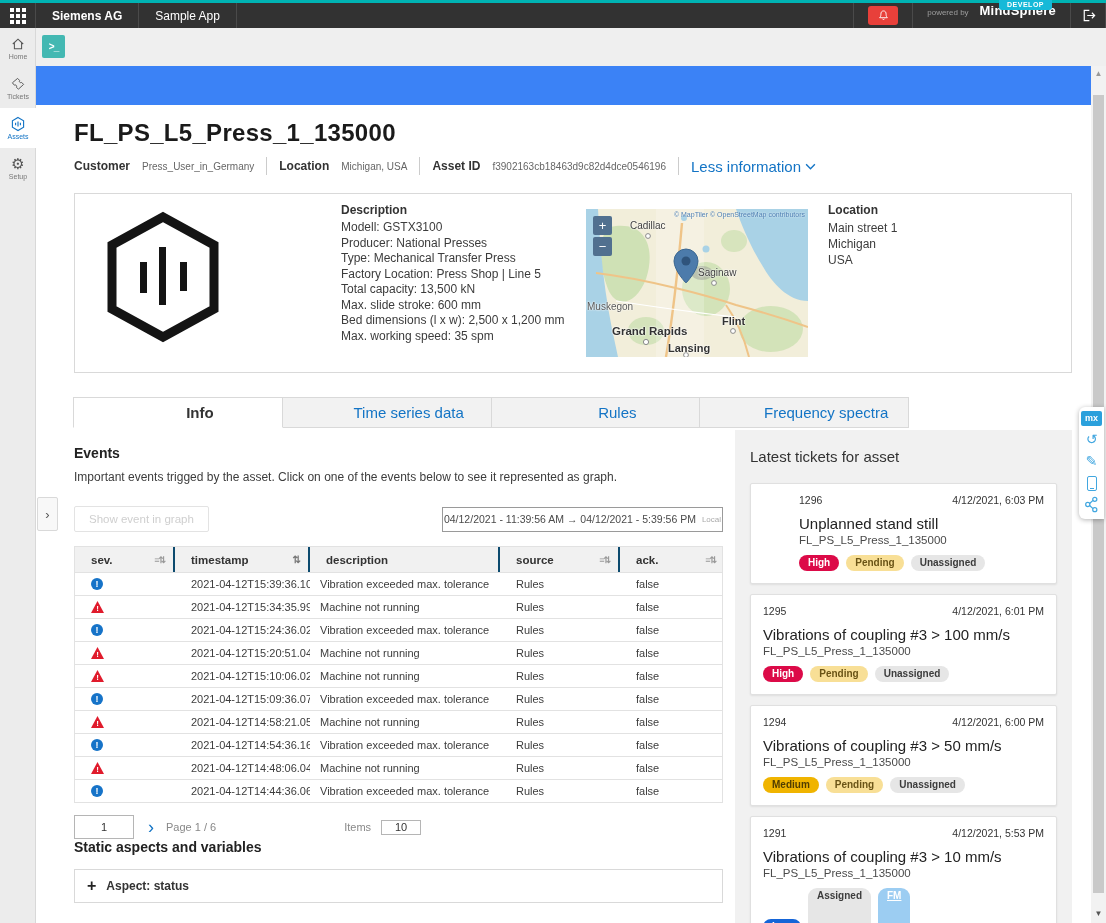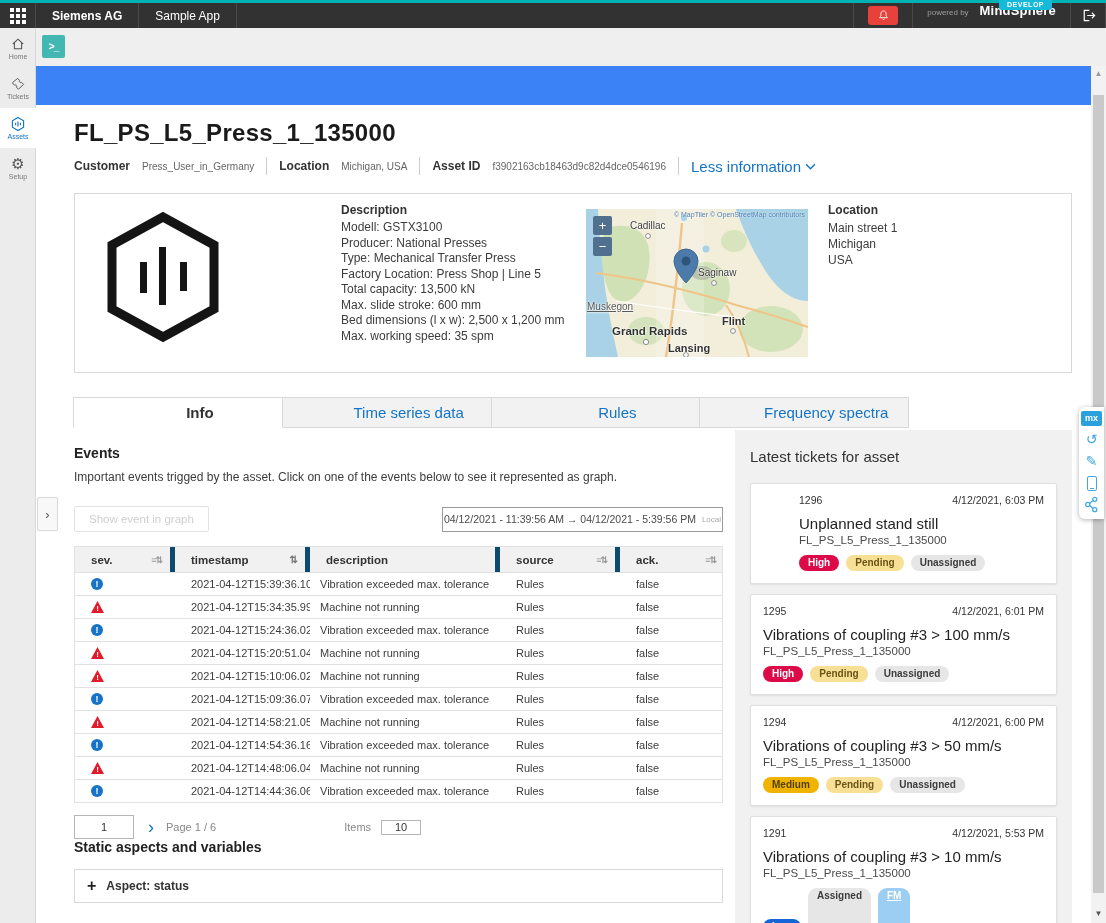--- a/index.html
+++ b/index.html
@@ -58,21 +58,21 @@
   .loc-line { font-size:12px; color:#3c3c3c; line-height:16px; }
 
   
   .map { position:absolute; left:511px; top:15px; width:222px; height:148px; overflow:hidden; background:#f2eeda; cursor:grab; }
   .map-attr { position:absolute; top:2px; right:3px; font-size:7px; color:#4d7fb3; text-shadow:0 0 2px #fff; z-index:5; }
   .map-zoom { position:absolute; left:7px; top:7px; z-index:5; display:flex; flex-direction:column; gap:2px; }
   .map-zoom button { width:19px; height:19px; background:#51708f; color:#fff; border:none; border-radius:2px; font-size:13px; line-height:17px; cursor:pointer; font-family:inherit; }
   .city { position:absolute; font-size:10px; color:#3d3d3d; text-shadow:0 0 2px #fff, 0 0 2px #fff; z-index:4; white-space:nowrap; }
   .city-0 { left:44px; top:11px; }
   .city-1 { left:112px; top:58px; }
-  .city-2 { left:1px;  top:92px; color:#5a5a5a;text-decoration:underline; }
+  .city-2 { left:1px;  top:92px; color:#5a5a5a; }
   .city-3 { left:26px; top:116px; font-size:11.5px; font-weight:700; color:#333; }
   .city-4 { left:136px; top:106px; font-size:11px; font-weight:700; color:#333; }
   .city-5 { left:82px; top:133px; font-size:11px; font-weight:700; color:#333; }
 
   
   .tabs { position:absolute; left:37px; top:292px; width:836px; height:31px; display:flex; }
   .tab { flex:1; display:flex; align-items:center; justify-content:center; font-size:15px; color:#1374c5; background:#f2f2f2; border:1px solid #d9d9d9; border-left:none; cursor:pointer;padding-left:44px; }
   .tab:first-child { border-left:1px solid #d9d9d9; }
   .tab.active { background:#fff; color:#333; font-weight:700; border-bottom:1px solid #fff; }
 
@@ -82,21 +82,21 @@
   .events-sub { font-size:12px; color:#3c3c3c; margin-top:9px; }
   .evt-controls { display:flex; justify-content:space-between; align-items:center; margin-top:22px; }
   .show-graph-btn { border:1px solid #e3e3e3; background:#fff; color:#cfcfcf; font-size:11.5px; padding:6px 14px; border-radius:2px; font-family:inherit; }
   .daterange { width:281px; height:25px; border:1px solid #9a9a9a; background:#fff; display:flex; align-items:center; justify-content:center; gap:6px; cursor:pointer; }
   .daterange .dr-text { font-size:10.5px; color:#4a4a4a; }
   .daterange .dr-local { font-size:8px; color:#aaa; }
 
   .etable { margin-top:14px; width:649px; border:1px solid #e2e2e2; border-bottom:none; }
   .t-row { display:grid; grid-template-columns:100px 135px 190px 120px 104px; border-bottom:1px solid #e2e2e2; background:#fff; }
   .t-head { background:#f1f1f1; }
-  .th { display:flex; align-items:center; justify-content:space-between; padding:5px 8px 5px 16px; font-size:11.5px; font-weight:700; color:#333; border-right:5px solid #0c4a6e; height:25px; }
+  .th { display:flex; align-items:center; justify-content:space-between; padding:5px 8px 5px 16px; font-size:11.5px; font-weight:700; color:#333; border-right:2px solid #0c4a6e; height:25px; }
   .th:last-child { border-right:none; }
   .hicon { font-size:9px; color:#999; letter-spacing:-1px; }
   .hicon.sort-active { color:#777; font-size:10px; }
   .td { padding:5px 8px 5px 16px; font-size:11px; color:#3c3c3c; height:22px; display:flex; align-items:center; overflow:hidden; white-space:nowrap; }
   .td.desc-td { padding-left:10px; }
   .sev-icon { display:inline-block; position:relative; }
   .sev-icon[data-sev="info"] { width:12px; height:12px; background:#1673c8; border-radius:50%; }
   .sev-icon[data-sev="info"]::after { content:"!"; position:absolute; inset:0; color:#fff; font-size:9px; font-weight:700; text-align:center; line-height:12px; }
   .sev-icon[data-sev="warning"] { width:13px; height:12px; background:#e01b2c; clip-path:polygon(50% 0, 100% 100%, 0 100%); }
   .sev-icon[data-sev="warning"]::after { content:"!"; position:absolute; inset:0; color:#fff; font-size:8px; font-weight:700; text-align:center; line-height:16px; }

